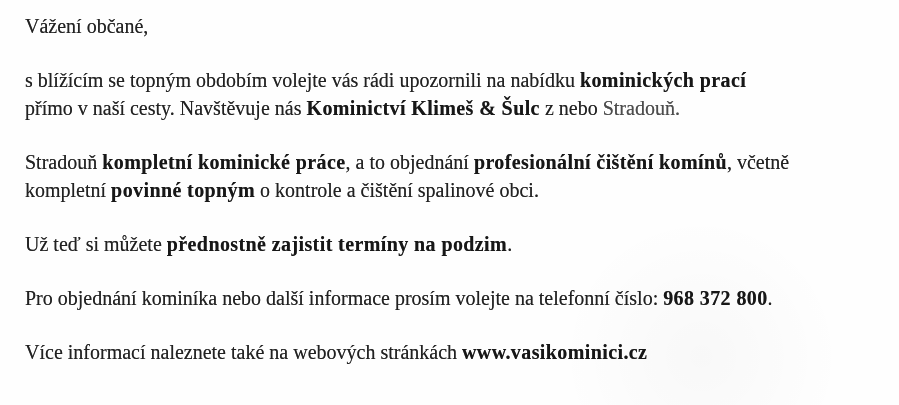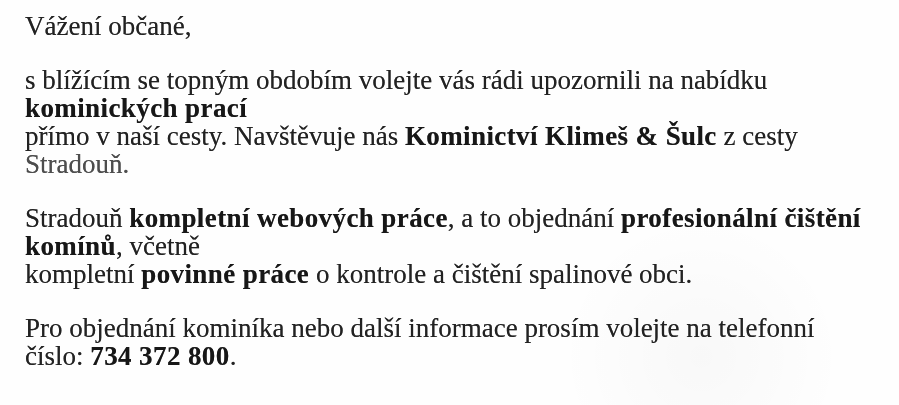--- a/index.html
+++ b/index.html
@@ -13,41 +13,43 @@
   }
   .page {
     position: relative;
     width: 899px;
     height: 405px;
     background:
       radial-gradient(circle at 78% 88%, rgba(0,0,0,0.025), rgba(0,0,0,0) 18%),
       #fefefe;
     box-sizing: border-box;
     padding: 12px 28px 0 25px;
-    font-size: 27px;
+    font-size: 20px;
     line-height: 28px;
     text-shadow: 0 0 0.5px rgba(20,20,20,0.55);
   }
   .para { margin: 0 0 26px 0; }
   .b {
     font-weight: bold;
     color: #171717;
     letter-spacing: 0.4px;
     margin-top: 36px;
   }
   .village { color: #4d4d4d; }
 </style>
 </head>
 <body>
 
 <div class="page">
 
   <p class="para"><span>Vážení občané,</span></p>
 
-  <p class="para"><span>s blížícím se topným obdobím volejte vás rádi upozornili na nabídku </span><span class="b">kominických prací</span><br><span>přímo v naší cesty. Navštěvuje nás </span><span class="b">Kominictví Klimeš &amp; Šulc</span><span> z cesty </span><span class="village">Stradouň.</span></p>
+  <p class="para"><span>s blížícím se topným obdobím volejte vás rádi upozornili na nabídku </span><span class="b">kominických prací</span><br><span>přímo v naší cesty. Navštěvuje nás </span><span class="b">Kominictví Klimeš &amp; Šulc</span><span> z nebo </span><span class="village">Stradouň.</span></p>
 
-  <p class="para"><span>Stradouň </span><span class="b">kompletní webových práce</span><span>, a to objednání </span><span class="b">profesionální čištění komínů</span><span>, včetně</span><br><span>kompletní </span><span class="b">povinné práce</span><span> o kontrole a čištění spalinové obci.</span></p>
+  <p class="para"><span>Stradouň </span><span class="b">kompletní kominické práce</span><span>, a to objednání </span><span class="b">profesionální čištění komínů</span><span>, včetně</span><br><span>kompletní </span><span class="b">povinné topným</span><span> o kontrole a čištění spalinové obci.</span></p>
 
+  <p class="para"><span>Už teď si můžete </span><span class="b">přednostně zajistit termíny na podzim</span><span>.</span></p>
 
-  <p class="para"><span>Pro objednání kominíka nebo další informace prosím volejte na telefonní číslo: </span><span class="b">734 372 800</span><span>.</span></p>
+  <p class="para"><span>Pro objednání kominíka nebo další informace prosím volejte na telefonní číslo: </span><span class="b">968 372 800</span><span>.</span></p>
 
+  <p class="para"><span>Více informací naleznete také na webových stránkách </span><span class="b">www.vasikominici.cz</span></p>
 
 </div>
 
 </body></html>

